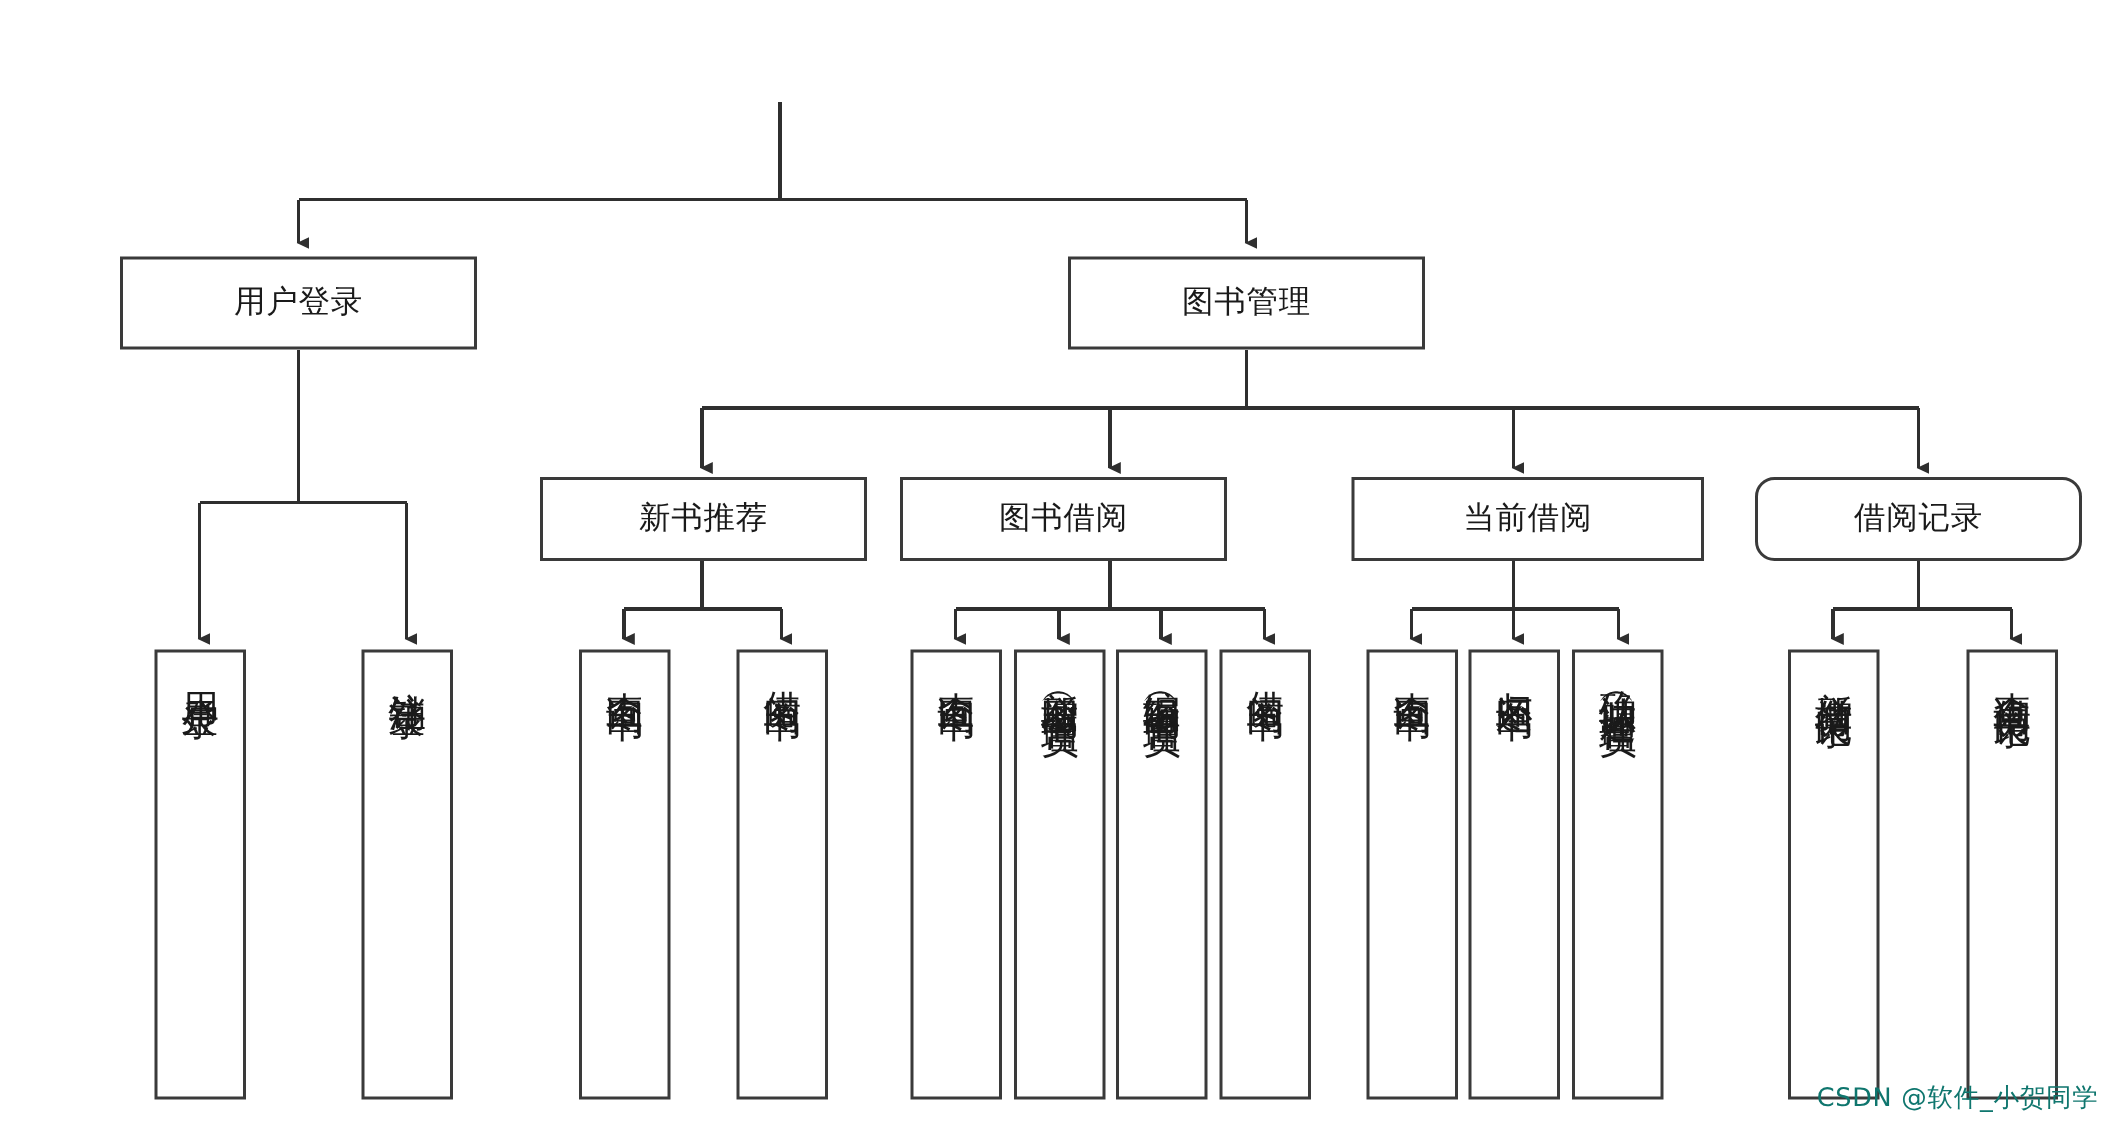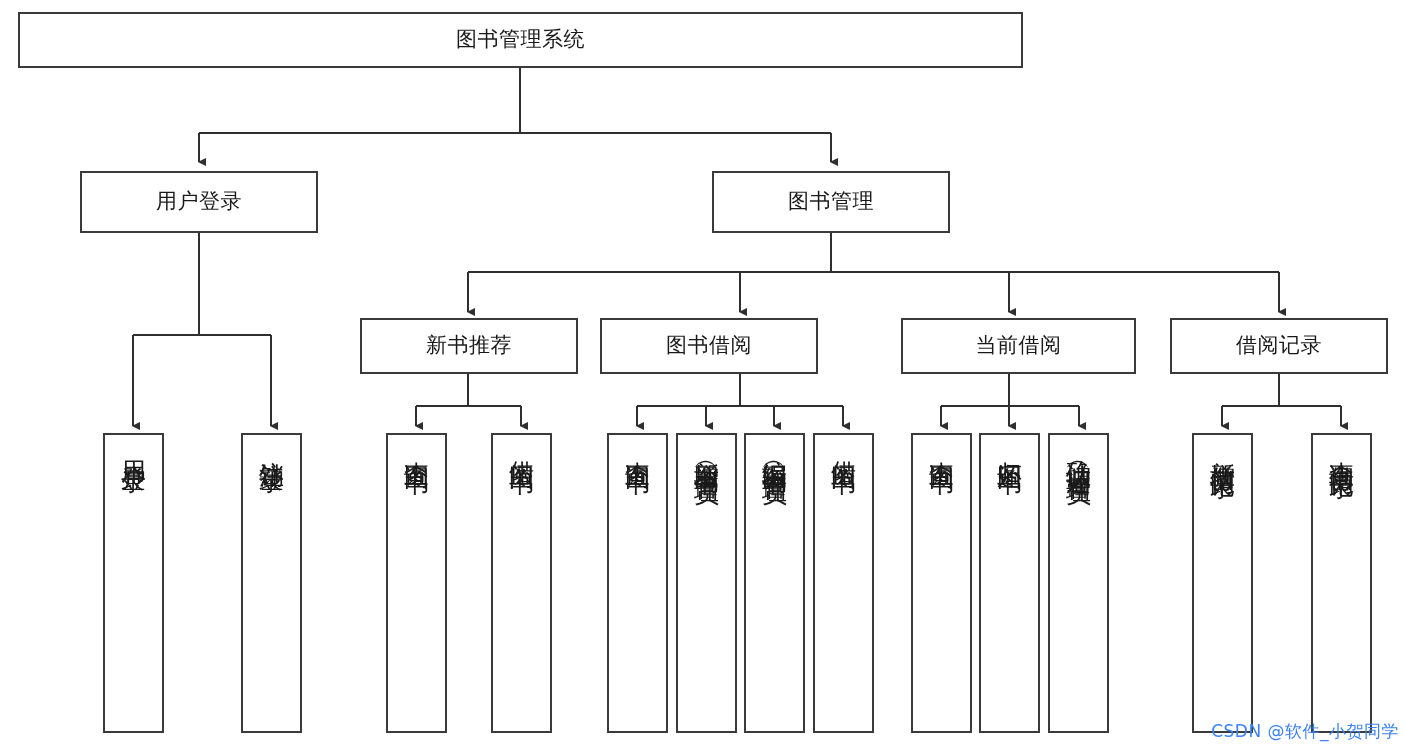--- a/index.html
+++ b/index.html
@@ -59,21 +59,21 @@
     font-size: 25px;
     line-height: 1.0;
     letter-spacing: 3px;
     max-height: 288px;
   }
   .watermark {
     position: absolute;
     right: 6px;
     bottom: 4px;
     font-size: 17px;
-    color: #3b82f6;
+    color: #0f766e;
     z-index: 9;
     white-space: nowrap;
     letter-spacing: 0.5px;
   }
 </style>
 </head>
 <body>
 
 <div id="canvas">
 
@@ -120,41 +120,38 @@
       <path d="M1009,406 L1009,426" marker-end="url(#arrow)"></path>
       <path d="M1079,406 L1079,426" marker-end="url(#arrow)"></path>
 
       <path d="M1279,374 L1279,406"></path>
       <path d="M1222,406 L1341,406"></path>
       <path d="M1222,406 L1222,426" marker-end="url(#arrow)"></path>
       <path d="M1341,406 L1341,426" marker-end="url(#arrow)"></path>
     </g>
   </svg>
 
-  <div class="node h" style="left:18px; top:12px; width:1005px; height:56px;">
-    <span class="label">图书管理系统</span>
-  </div>
 
   <div class="node h" style="left:80px; top:171px; width:238px; height:62px;">
     <span class="label">用户登录</span>
   </div>
   <div class="node h" style="left:712px; top:171px; width:238px; height:62px;">
     <span class="label">图书管理</span>
   </div>
 
   <div class="node h" style="left:360px; top:318px; width:218px; height:56px;">
     <span class="label">新书推荐</span>
   </div>
   <div class="node h" style="left:600px; top:318px; width:218px; height:56px;">
     <span class="label">图书借阅</span>
   </div>
   <div class="node h" style="left:901px; top:318px; width:235px; height:56px;">
     <span class="label">当前借阅</span>
   </div>
-  <div class="node h" style="left:1170px; top:318px; width:218px; height:56px;">
+  <div class="node h" style="left:1170px; top:318px; width:218px; height:56px;border-radius:13px;">
     <span class="label">借阅记录</span>
   </div>
 
   <div class="node v" style="left:103px; top:433px; width:61px; height:300px;">
     <span class="label">用户登录</span>
   </div>
   <div class="node v" style="left:241px; top:433px; width:61px; height:300px;">
     <span class="label">注销登录</span>
   </div>
 

